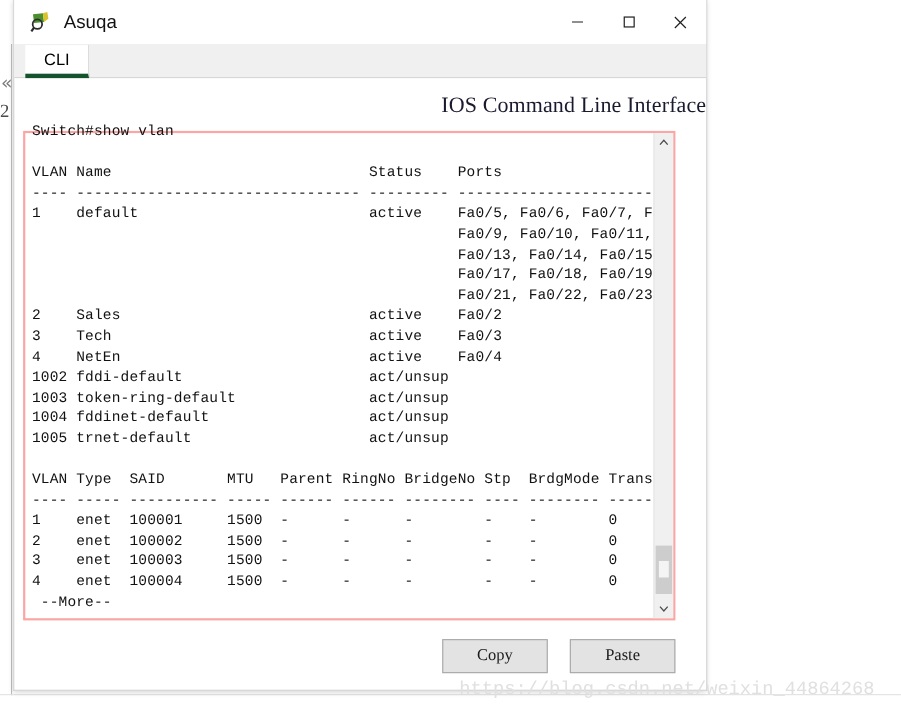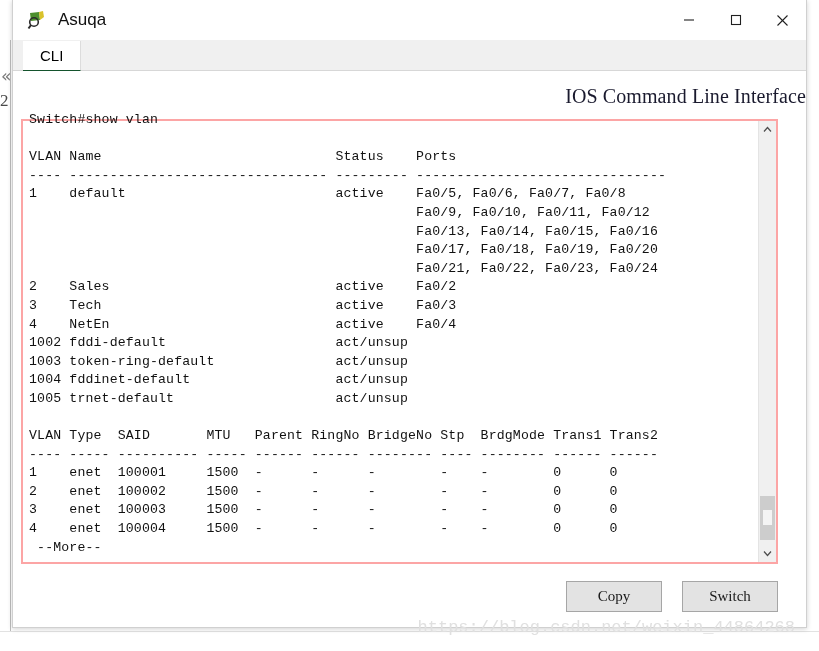--- a/index.html
+++ b/index.html
@@ -65,21 +65,21 @@
     width: 1px;
     height: 592px;
     background: #bdbdbd;
   }
 
   
   #device-window {
     position: absolute;
     left: 12px;
     top: 0px;
-    width: 795px;
+    width: 631px;
     height: 628px;
     background: #ffffff;
     border: 1px solid #d0d0d0;
     border-top: none;
     box-shadow: 0 1px 5px rgba(0,0,0,0.18);
     box-sizing: border-box;
   }
 
   
   .titlebar {
@@ -136,21 +136,21 @@
     align-items: center;
     font-size: 15px;
     color: #1c1c1c;
     background: #f0f0f0;
     border-right: 1px solid #dcdcdc;
     box-sizing: border-box;
     cursor: default;
   }
   .tab.active {
     background: #ffffff;
-    border-bottom: 1px solid #14532d;
+    border-bottom: 4px solid #14532d;
     margin-bottom: -1px;
     color: #000000;
   }
 
   
   .cli-heading {
     text-align: right;
     font-family: "Liberation Serif", serif;
     font-size: 20px;
     color: #1a1a2e;
@@ -337,18 +337,18 @@
       <div class="sb-arrow down">
         <svg width="9" height="7" viewBox="0 0 9 7">
             <polyline points="1,1.5 4.5,5.5 8,1.5" fill="none" stroke="#4d4d4d" stroke-width="1.2"></polyline>
           </svg>
       </div>
     </div>
   </div>
 
   <div class="button-row">
     <div class="btn">Copy</div>
-    <div class="btn">Switch</div>
+    <div class="btn">Paste</div>
   </div>
 
 </div>
 
 <div class="watermark">https://blog.csdn.net/weixin_44864268</div>
 
 </body></html>

